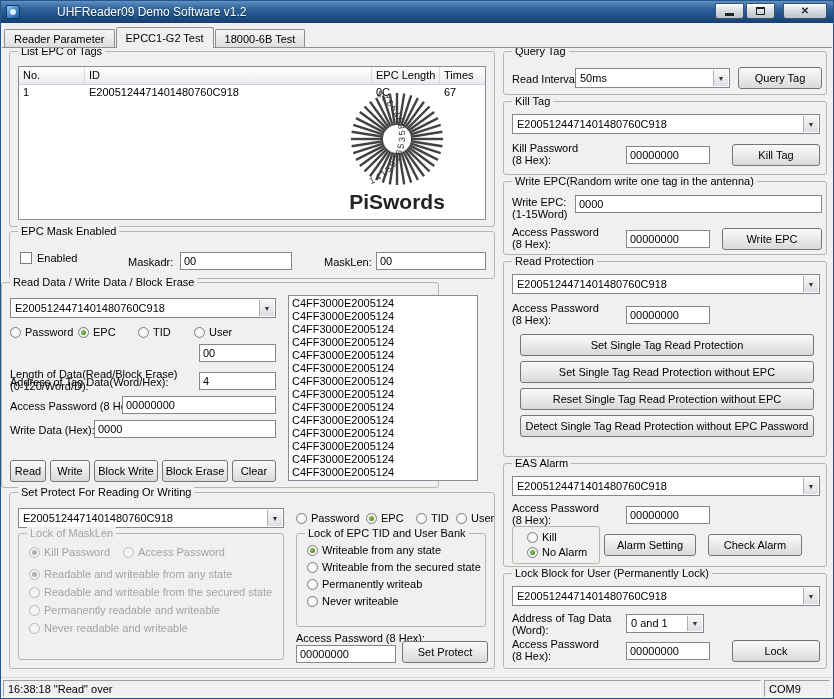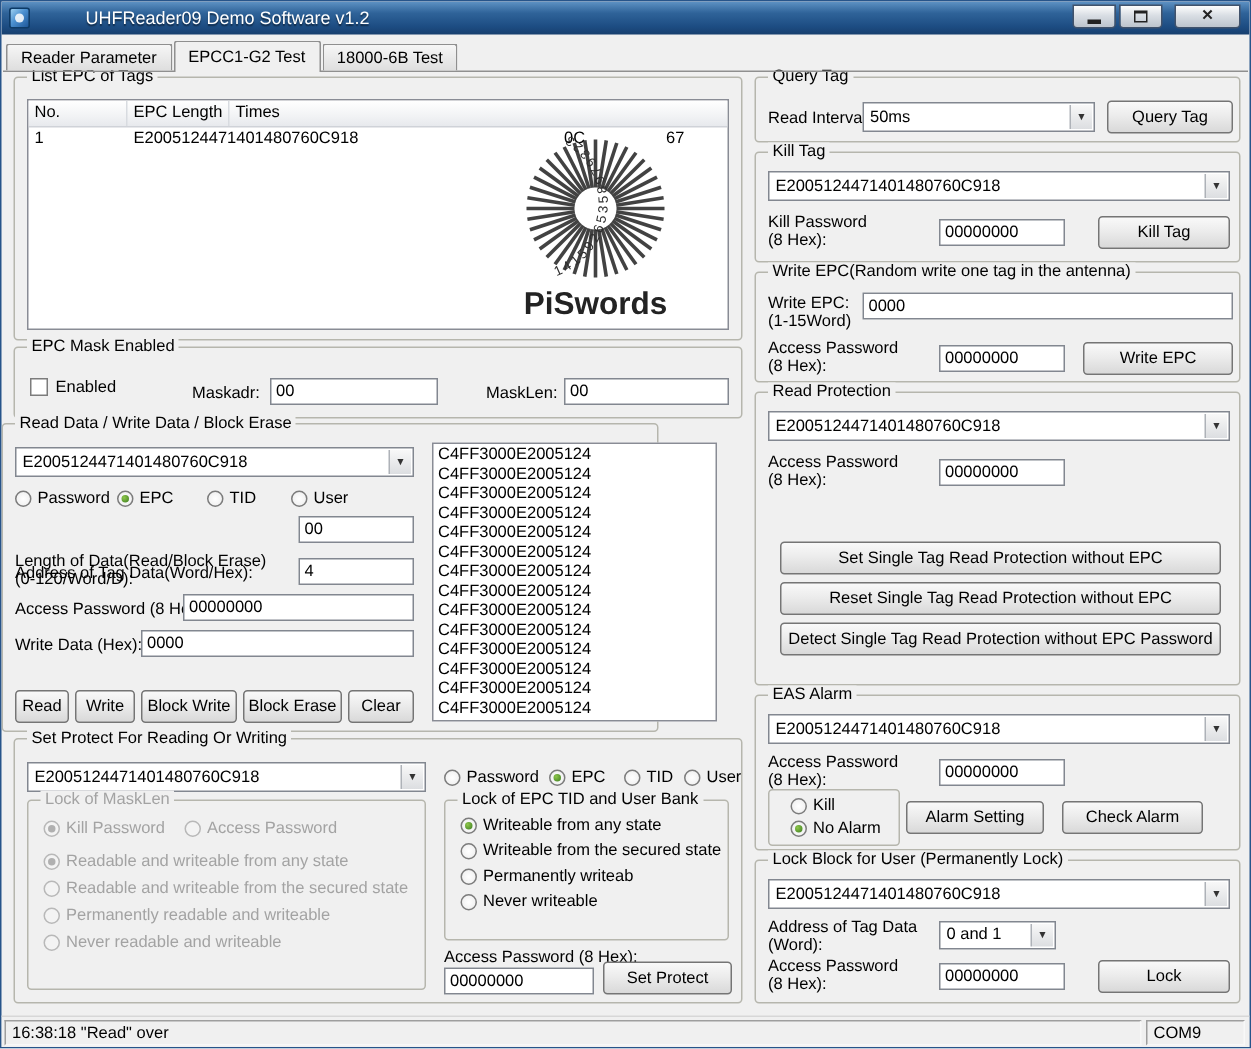--- a/index.html
+++ b/index.html
@@ -110,20 +110,21 @@
         <span>18000-6B Test</span>
       </div>
   </div>
   <div class="tab-underline"></div>
 
   <div class="group" style="left:8px;top:50px;width:486px;height:176px;">
     <span class="legend">List EPC of Tags</span>
     <div class="lv" style="left:8px;top:14px;width:468px;height:154px;">
       <div class="lv-head">
         <div class="lv-hcell" style="width:66px">No.</div>
+        <div class="lv-hcell" style="width:287px">ID</div>
         <div class="lv-hcell" style="width:68px">EPC Length</div>
         <div class="lv-hcell" style="width:45px;border-right:none">Times</div>
       </div>
       <div class="lv-row">
         <div class="lv-cell" style="width:66px">1</div>
         <div class="lv-cell" style="width:287px">E2005124471401480760C918</div>
         <div class="lv-cell" style="width:68px">0C</div>
         <div class="lv-cell" style="width:45px">67</div>
       </div>
       <svg class="watermark" style="right:2px;top:16px;" width="172" height="134" viewBox="0 0 172 134">
@@ -365,20 +366,21 @@
 
   <div class="group" style="left:502px;top:260px;width:324px;height:196px;">
     <span class="legend">Read Protection</span>
     <div class="combo" style="left:8px;top:12px;width:308px;">
       <span class="val">E2005124471401480760C918</span>
       <span class="arrow">▼</span>
     </div>
     <span class="lbl" style="left:8px;top:40px;">Access Password</span>
     <span class="lbl" style="left:8px;top:52px;">(8 Hex):</span>
     <input class="tb" style="left: 122px; top: 44px; width: 84px;" value="00000000">
+    <div class="btn" style="left:16px;top:72px;width:294px;height:22px;">Set Single Tag Read Protection</div>
     <div class="btn" style="left:16px;top:126px;width:294px;height:22px;">Reset Single Tag Read Protection without EPC</div>
     <div class="btn" style="left:16px;top:99px;width:294px;height:22px;">Set Single Tag Read Protection without EPC</div>
     <div class="btn" style="left:16px;top:153px;width:294px;height:22px;">Detect Single Tag Read Protection without EPC Password</div>
   </div>
 
   <div class="group" style="left:502px;top:462px;width:324px;height:104px;">
     <span class="legend">EAS Alarm</span>
     <div class="combo" style="left:8px;top:12px;width:308px;">
       <span class="val">E2005124471401480760C918</span>
       <span class="arrow">▼</span>

